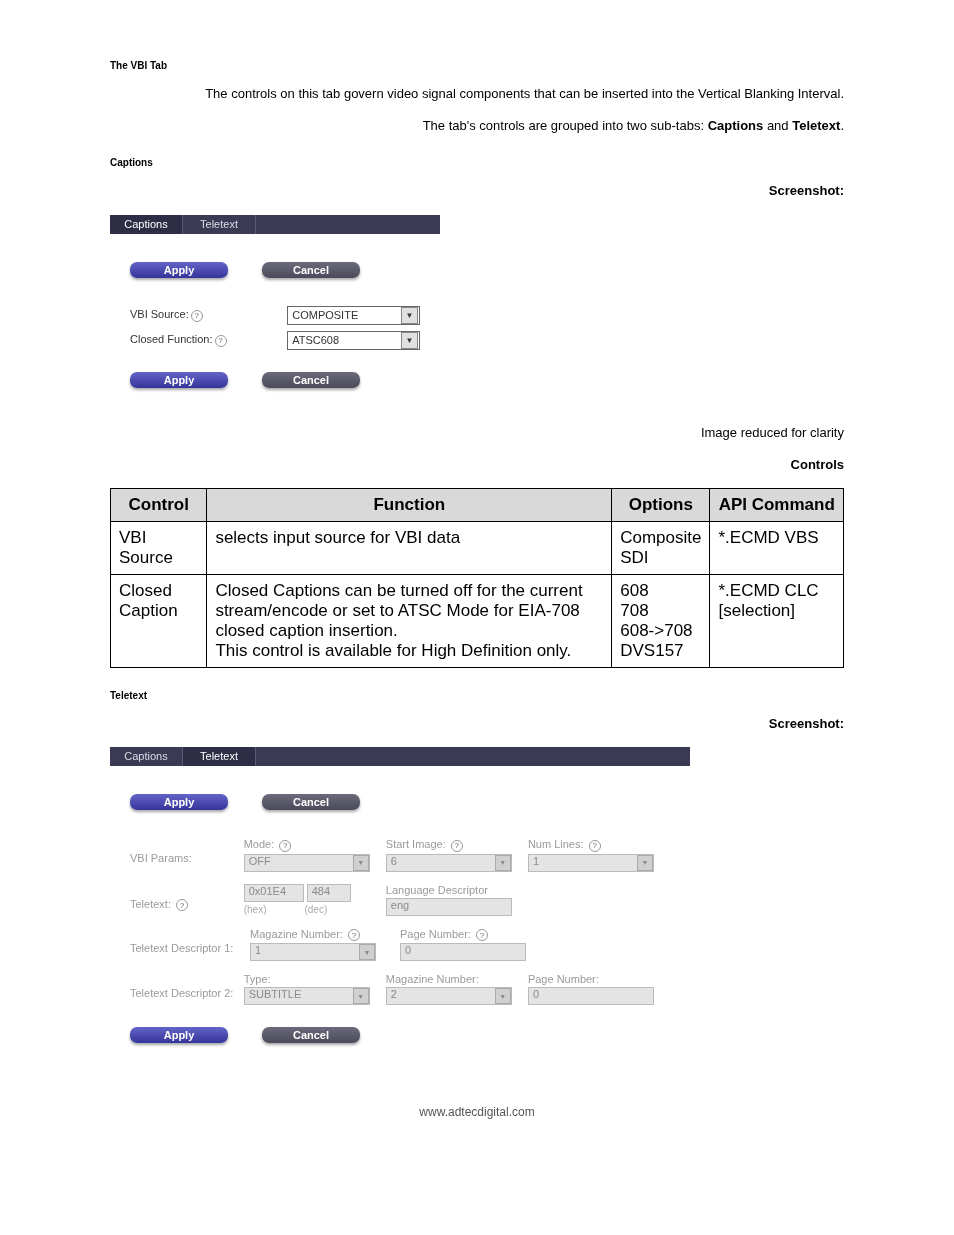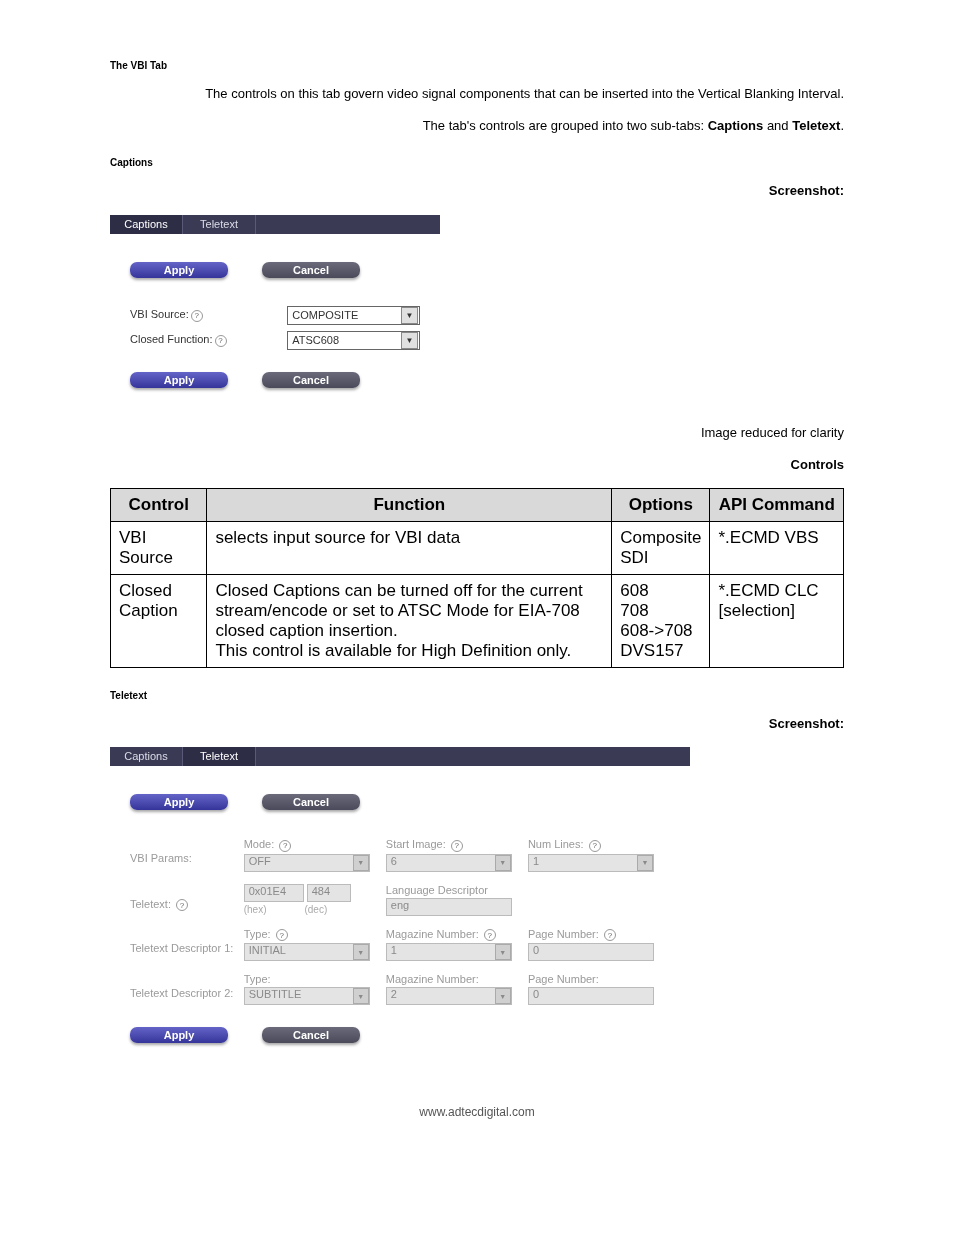--- a/index.html
+++ b/index.html
@@ -271,27 +271,20 @@
         <div class="ttgroup">
           <div class="cap">Language Descriptor</div>
           <div class="dbox">eng</div>
         </div>
         <div class="ttgroup"></div>
       </div>
 
       <div class="ttrow">
         <div class="ttlbl" style="white-space:pre-line">Teletext Descriptor 1:</div>
         <div class="ttgroup">
-          <div class="cap"><span>Type:</span> <span class="help">?</span></div>
-          <div class="dsel">
-              <span>INITIAL</span>
-              <span class="caret2">▼</span>
-            </div>
-        </div>
-        <div class="ttgroup">
           <div class="cap"><span>Magazine Number:</span> <span class="help">?</span></div>
           <div class="dsel">
               <span>1</span>
               <span class="caret2">▼</span>
             </div>
         </div>
         <div class="ttgroup">
           <div class="cap"><span>Page Number:</span> <span class="help">?</span></div>
           <div class="dbox">0</div>
         </div>

